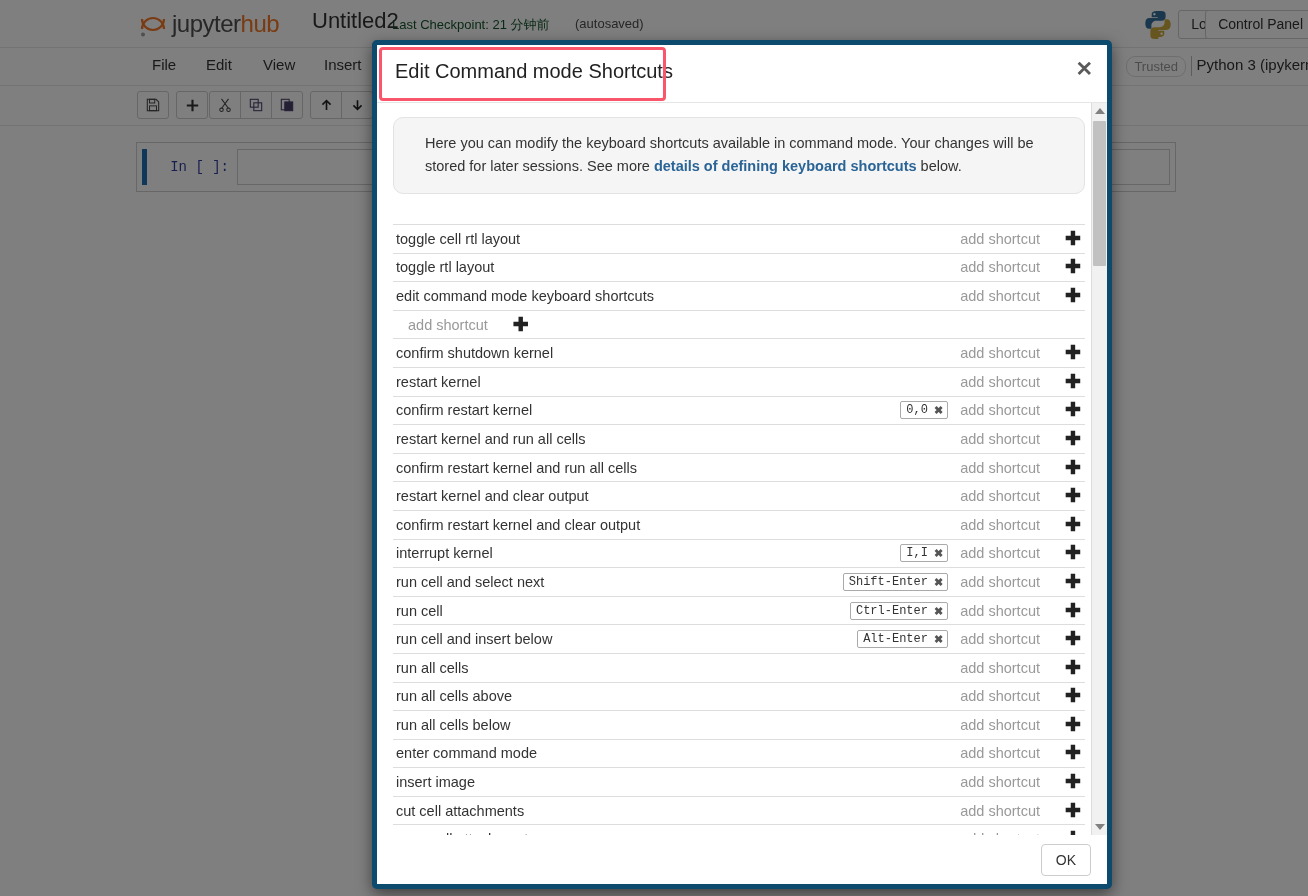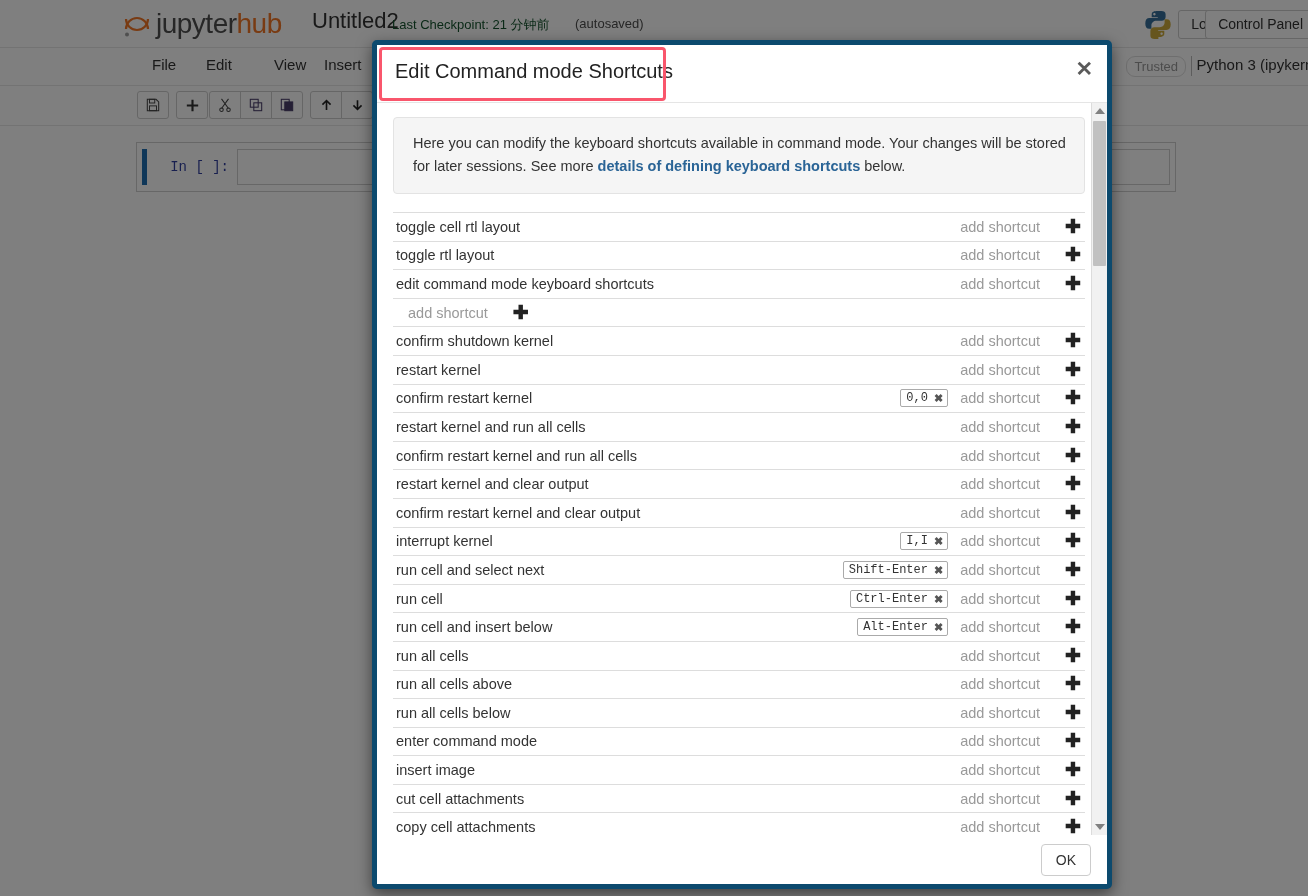--- a/index.html
+++ b/index.html
@@ -22,25 +22,25 @@
   .nb-header {
     position: absolute;
     left: 0; top: 0;
     width: 1308px; height: 48px;
     background: #ffffff;
     border-bottom: 1px solid #e7e7e7;
     box-sizing: border-box;
   }
   .logo {
     position: absolute;
-    left: 122px; top: 6px;
+    left: 138px; top: 6px;
     display: flex;
     align-items: center;
     height: 36px;
-    font-size: 28px;
+    font-size: 24px;
     letter-spacing: -0.5px;
   }
   .logo-mark {
     width: 30px; height: 30px;
     margin-right: 4px;
     position: relative;
     display: inline-block;
   }
   .logo-jupyter { color: #4e4e4e; font-weight: 400; }
   .logo-hub { color: #f37726; font-weight: 400; }
@@ -266,26 +266,26 @@
     left: 0; top: 0;
     width: 724px;
     height: 732px;
     overflow: hidden;
     box-sizing: border-box;
     padding: 14px 16px 0 16px;
   }
   .info-box {
     background: #f5f5f5;
     border: 1px solid #e3e3e3;
-    border-radius: 4px;
-    padding: 14px 15px 15px 19px;
+    border-radius: 10px;
+    padding: 14px 15px 15px 31px;
     font-size: 14.5px;
     line-height: 23px;
     color: #333333;
-    margin-bottom: 18px;
+    margin-bottom: 30px;
   }
   .info-box a {
     color: #2a6496;
     font-weight: bold;
     text-decoration: none;
   }
 
   .shortcut-list {
     border-top: 1px solid #dddddd;
   }
@@ -432,21 +432,21 @@
         <path d="M16.4 29c3.3 0 5.9-.7 5.9-3.3v-2.9h-6.1v-.9h8.3c2.7 0 4.2-1.7 4.2-5.3 0-3.6-1.3-5.4-4-5.4h-2.1v3.3c0 2.6-2.2 4.7-4.9 4.7h-5.4c-2.2 0-3.9 1.6-3.9 3.7v4.8c0 2.2 1.7 3.3 4.3 3.3h3.7zm3.2-2.1c-.7 0-1.2-.5-1.2-1.2s.5-1.2 1.2-1.2 1.2.5 1.2 1.2-.5 1.2-1.2 1.2z" fill="#cdab3c"></path>
       </svg>
     </span>
     <button class="hdr-btn" id="logout-button">Logout</button>
     <button class="hdr-btn" id="control-panel-button">Control Panel</button>
   </div>
 
   <div class="nb-menubar">
     <div class="menu-item" style="left:152px;">File</div>
     <div class="menu-item" style="left:206px;">Edit</div>
-    <div class="menu-item" style="left:263px;margin-left:11px;">View</div>
+    <div class="menu-item" style="left:263px;">View</div>
     <div class="menu-item" style="left:324px;">Insert</div>
     <div class="trusted-badge">Trusted</div>
     <div class="kernel-sep"></div>
     <div class="kernel-name">Python 3 (ipykernel)</div>
   </div>
 
   <div class="nb-toolbar">
     <div class="tb-group single" style="left:137px;">
       <div class="tb-btn">
         <svg width="14" height="14" viewBox="0 0 16 16">

